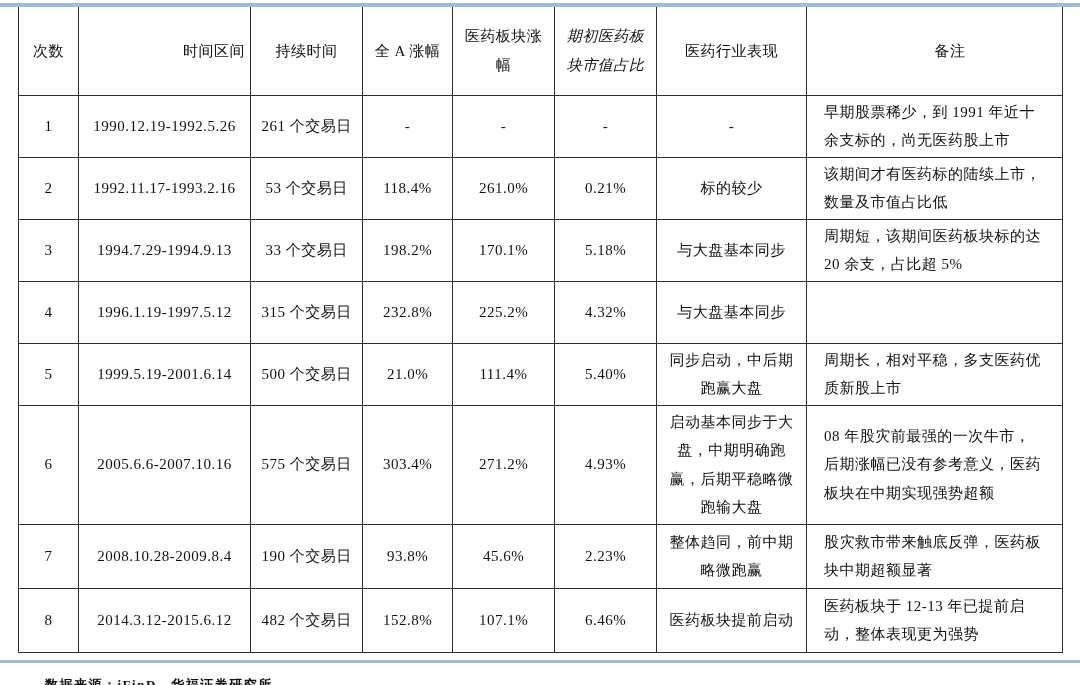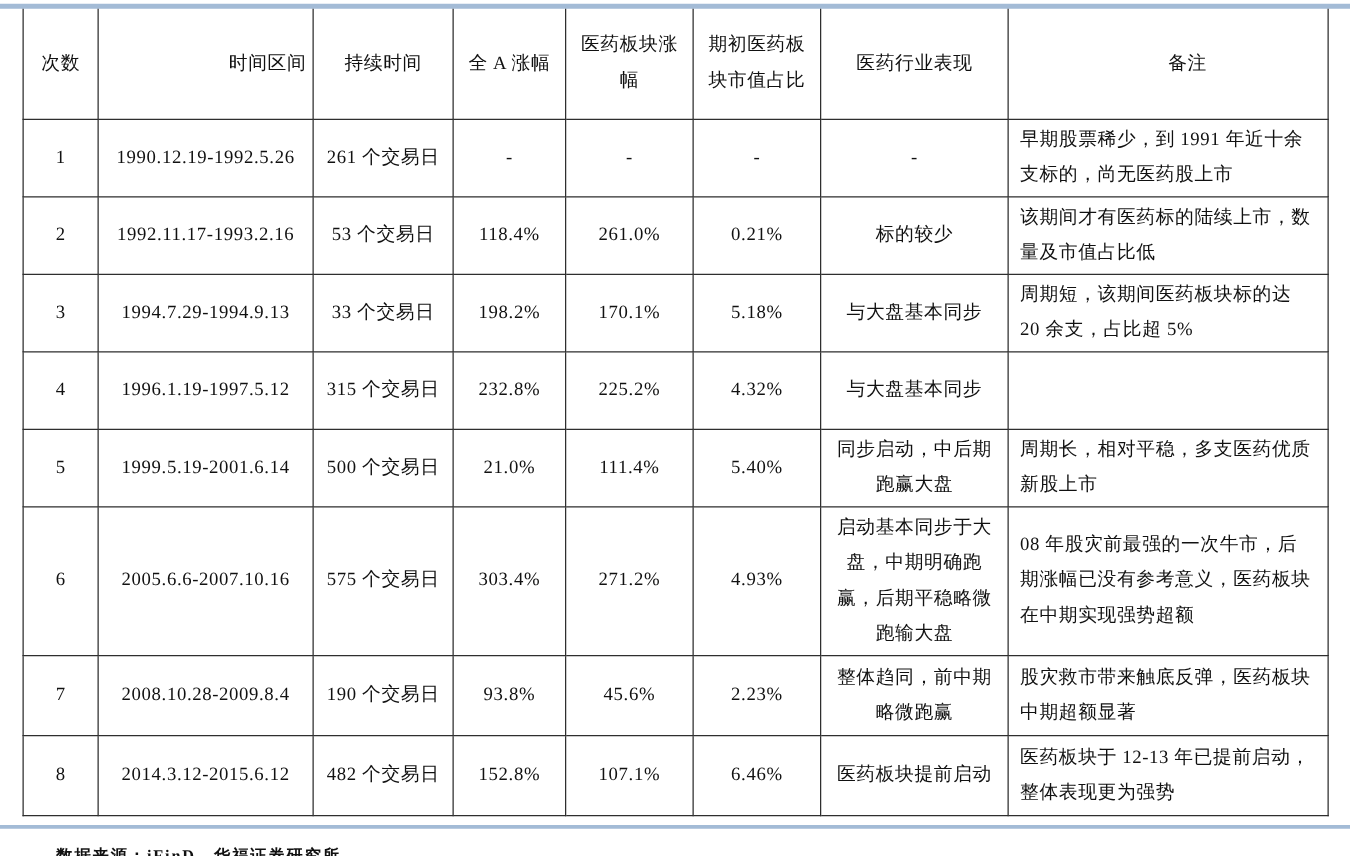--- a/index.html
+++ b/index.html
@@ -38,26 +38,26 @@
   }
   thead th { border-top: none; }
   thead tr { height: 88px; }
 
   
   th:nth-child(1) { width: 60px;  }
   th:nth-child(2) { width: 172px; text-align: right; }
   th:nth-child(3) { width: 112px; }
   th:nth-child(4) { width: 90px;  }
   th:nth-child(5) { width: 102px; }
-  th:nth-child(6) { width: 102px; }
+  th:nth-child(6) { width: 102px; font-style: italic; }
   th:nth-child(7) { width: 150px; }
   th:nth-child(8) { width: 256px; padding-left: 36px; }
 
   
-  td:nth-child(8) { text-align: left; padding: 2px 9px; }
+  td:nth-child(8) { text-align: left; padding: 2px 17px; }
 
   
   tbody tr:nth-child(1) { height: 62px; }
   tbody tr:nth-child(2) { height: 56px; }
   tbody tr:nth-child(3) { height: 56px; }
   tbody tr:nth-child(4) { height: 62px; }
   tbody tr:nth-child(5) { height: 62px; }
   tbody tr:nth-child(6) { height: 118px; }
   tbody tr:nth-child(7) { height: 64px; }
   tbody tr:nth-child(8) { height: 64px; }

